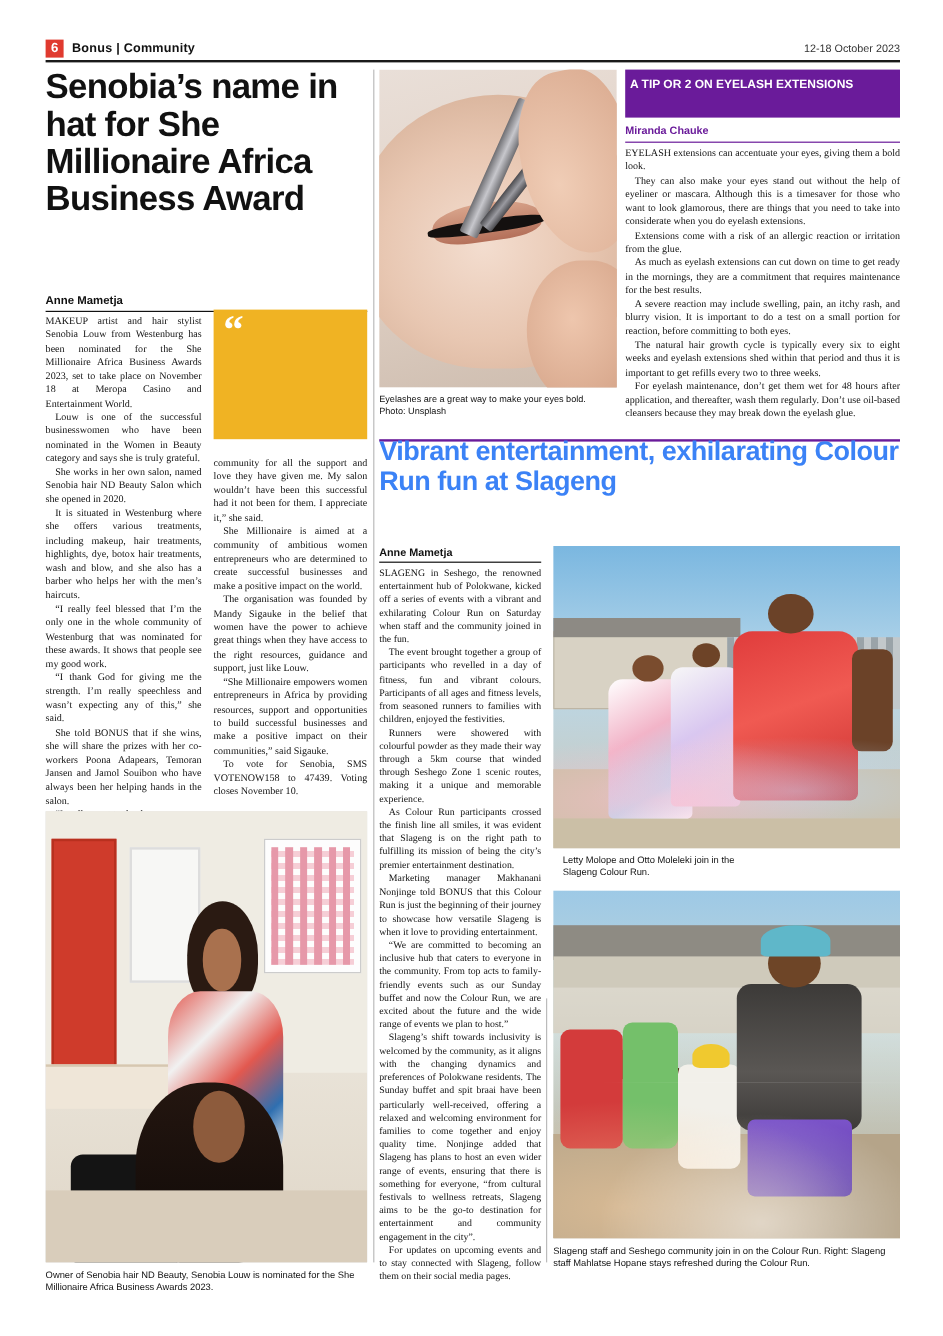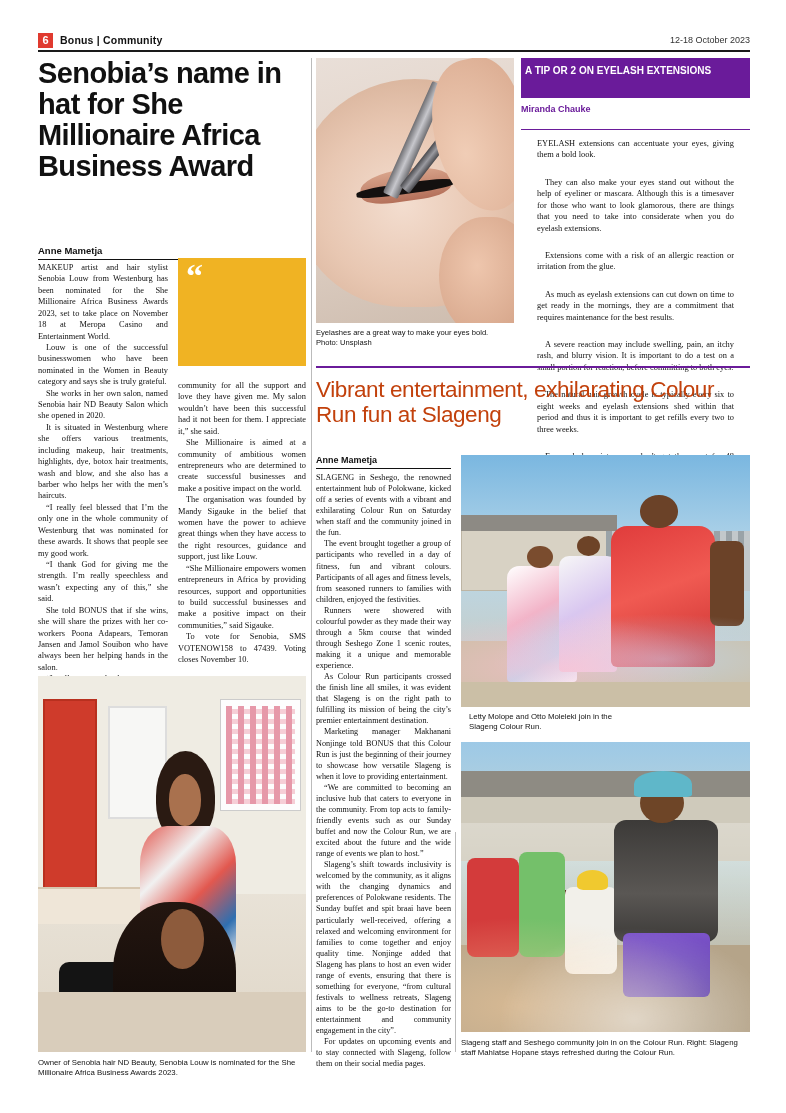--- a/index.html
+++ b/index.html
@@ -96,35 +96,35 @@
     position:absolute; left:521px; top:58px; width:229px; height:40px;
     background:#6a1b9a;
   }
   .tipbar .t {
     font-family:"Liberation Sans", sans-serif; font-weight:bold; font-size:10px;
     color:#fff; line-height:1.2; padding:7px 4px;
   }
   .tip-byline {
     position:absolute; left:521px; top:104px; width:229px;
     font-family:"Liberation Sans", sans-serif; font-weight:bold; font-size:9px;
-    color:#6a1b9a; padding-bottom:15px; border-bottom:1px solid #6a1b9a;
+    color:#6a1b9a; padding-bottom:4px; border-bottom:1px solid #6a1b9a;
   }
   .tip-body {
     position:absolute; left:521px; top:122px; width:229px; height:230px;
     font-size:8.4px; line-height:1.36; text-align:justify; color:#111;
   }
-  .tip-body p { margin:16px; }
+  .tip-body p { margin:0; }
   .tip-body p + p { text-indent:8px; }
 
   
   .rule-mid { position:absolute; left:316px; top:366px; width:434px; height:2px; background:#6a1b9a; }
   .headline2 {
-    position:absolute; left:316px; top:378px; width:434px;
-    font-family:"Liberation Sans", sans-serif; font-weight:normal;
-    font-size:22.5px; line-height:1.1; letter-spacing:-0.4px; color:#c2410c;
+    position:absolute; left:316px; top:364px; width:434px;
+    font-family:"Liberation Sans", sans-serif; font-weight:bold;
+    font-size:22.5px; line-height:1.1; letter-spacing:-0.4px; color:#3b82f6;
   }
   .byline2 {
     position:absolute; left:316px; top:455px; width:135px;
     font-family:"Liberation Sans", sans-serif; font-weight:bold; font-size:9px;
     padding-bottom:3px; border-bottom:1px solid #111;
   }
   .col-c {
     position:absolute; left:316px; top:472px; width:135px; height:578px;
     font-size:8.2px; line-height:1.35; text-align:justify; color:#111;
   }

